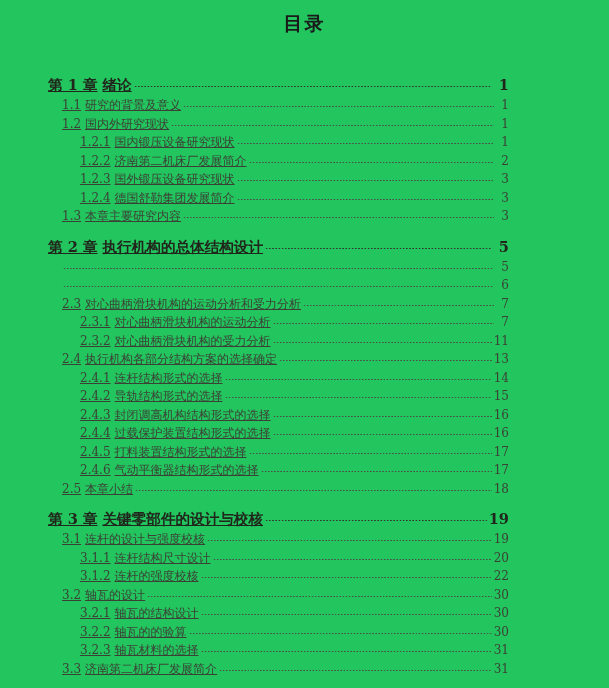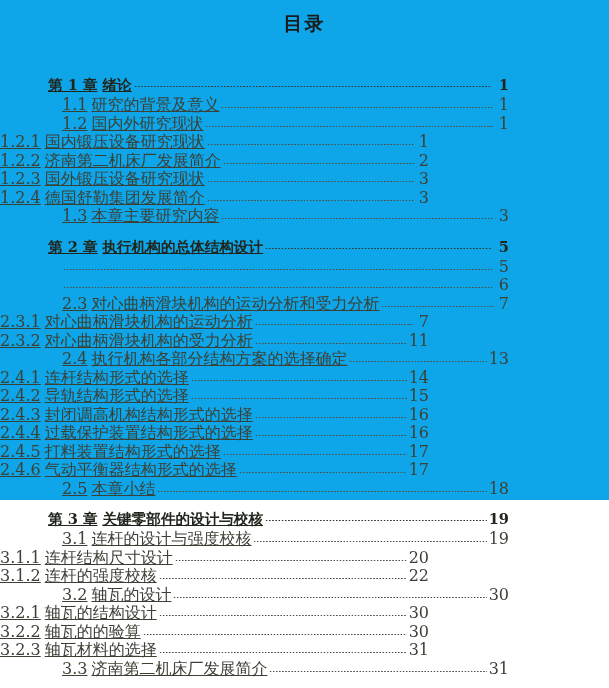--- a/index.html
+++ b/index.html
@@ -10,22 +10,22 @@
   body {
     width: 609px;
     height: 688px;
     overflow: hidden;
     font-family: "DejaVu Serif", "Liberation Serif", serif;
     -webkit-font-smoothing: antialiased;
   }
   .page {
     position: relative;
     width: 609px;
-    height: 500px;
-    background: #0ea5e9;
+    height: 688px;
+    background: #22c55e;
     box-sizing: border-box;
   }
   .doc-title {
     text-align: center;
     font-size: 19px;
     font-weight: bold;
     color: #1a1a1a;
     letter-spacing: 2px;
     margin: 0;
     padding-top: 11px;
@@ -40,21 +40,21 @@
     top: 27px;
   }
   .toc-entry {
     display: flex;
     align-items: baseline;
     width: 460px;
     color: #3c4136;
     white-space: nowrap;
     line-height: 18.5px;
     height: 18.5px;
-    font-size: 16px;
+    font-size: 12px;
   }
   .toc-entry .etext {
     flex: 0 0 auto;
     padding-right: 1px;
     text-decoration: underline;
   }
   .toc-entry .leader {
     flex: 1 1 auto;
     overflow: hidden;
     height: 1px;
@@ -92,20 +92,21 @@
   .lvl-1 .pageno { min-width: 15px; }
 
   
   .lvl-2 {
     margin-left: 62px;
     width: 447px;
   }
 
   
   .lvl-3 {
+    margin-left: 80px;
     width: 429px;
     justify-content: flex-end;
   }
 
   .num { padding-right: 4px; }
   .num-1 { padding-right: 5px; }
 </style>
 </head>
 <body>
 

